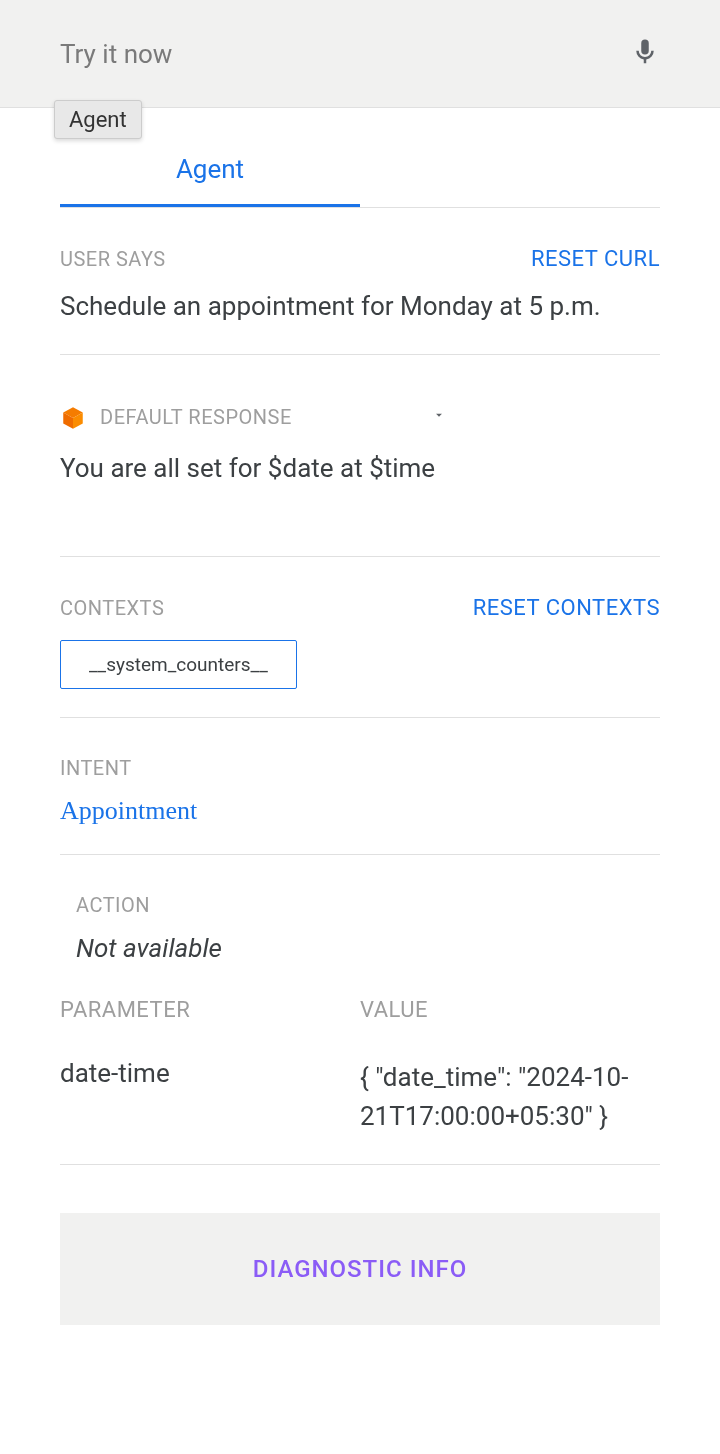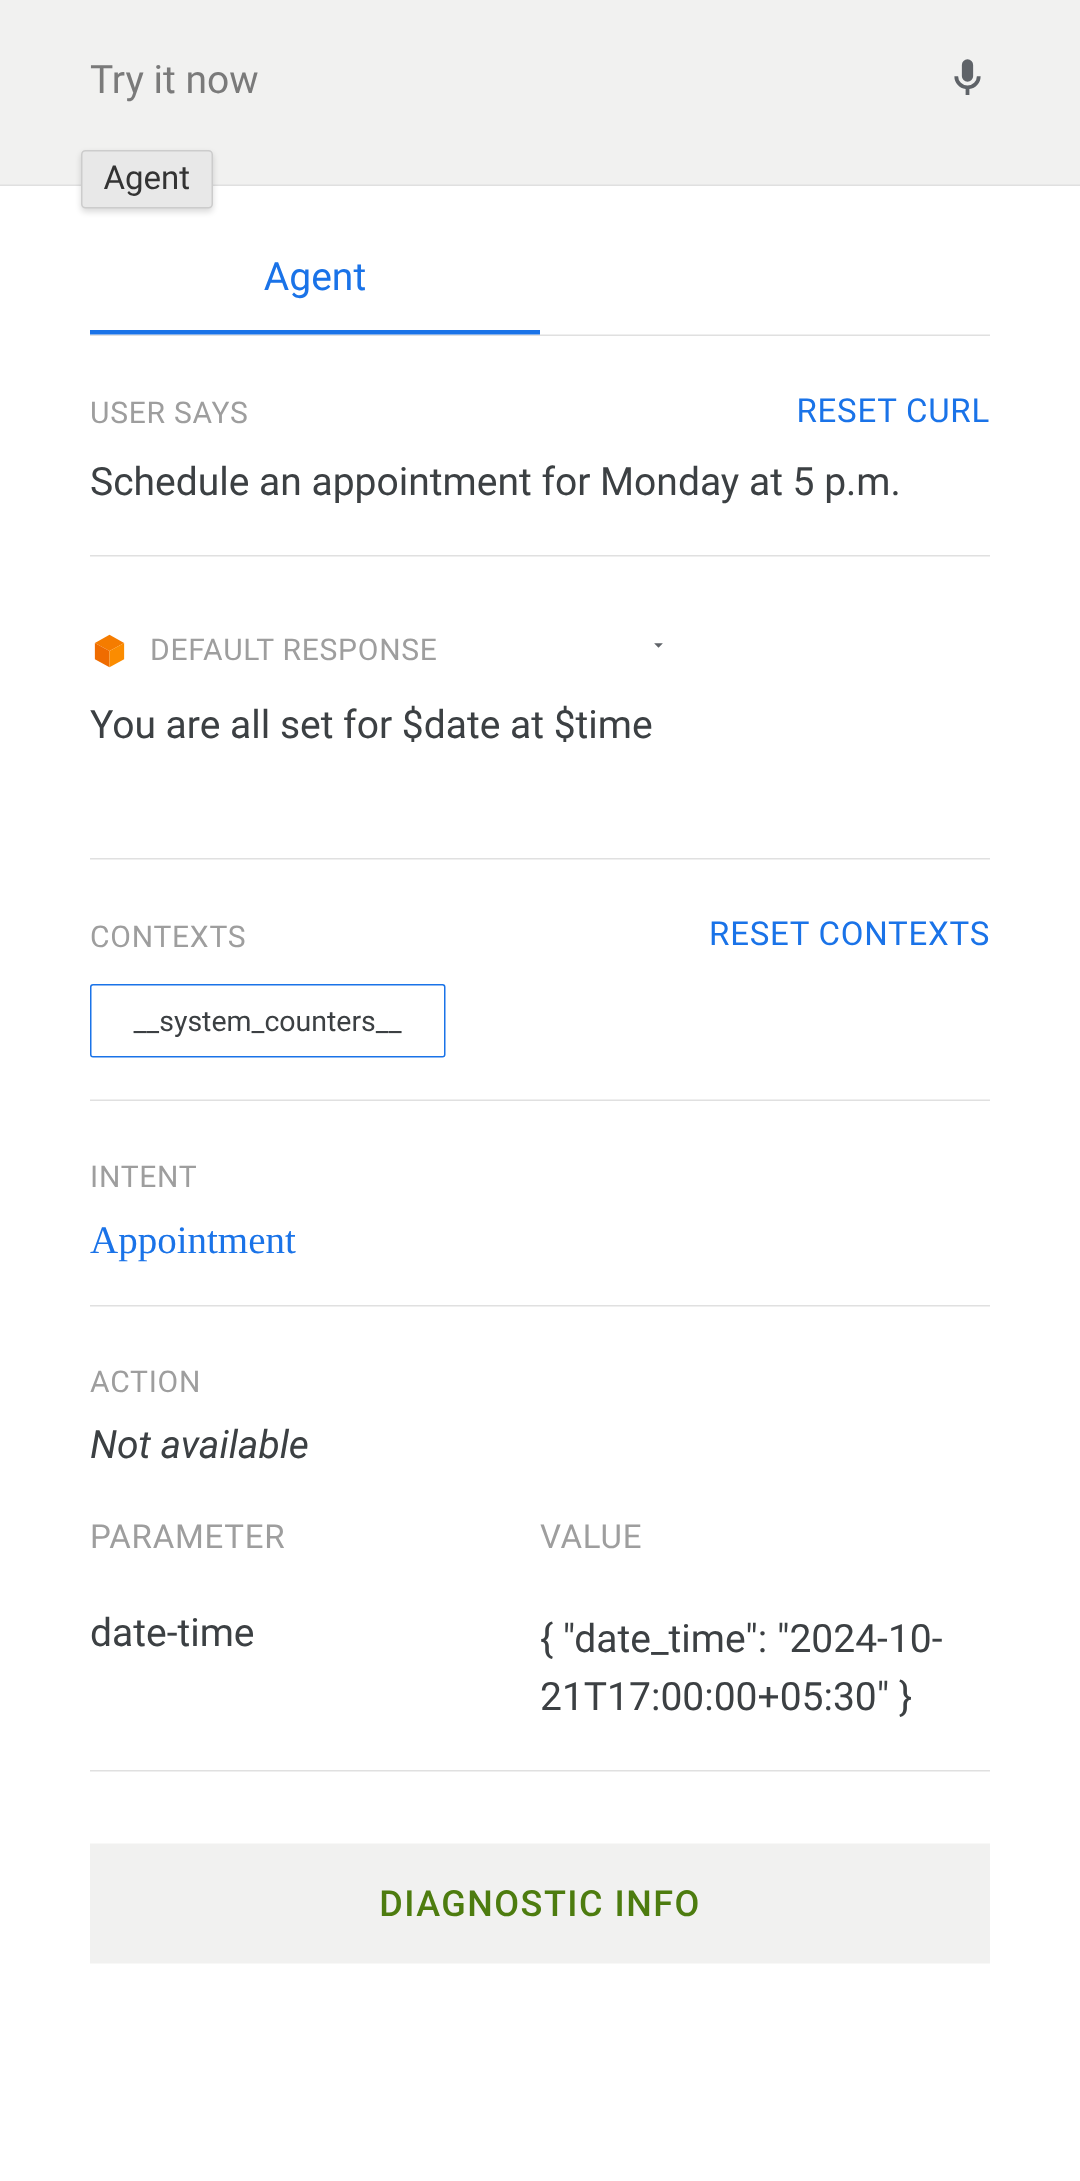--- a/index.html
+++ b/index.html
@@ -2,21 +2,21 @@
 <html><head>
 <meta charset="utf-8">
 <style>
   * { box-sizing: border-box; margin: 0; padding: 0; }
   html, body { width: 720px; height: 1454px; font-family: -apple-system, BlinkMacSystemFont, "Segoe UI", Roboto, "Helvetica Neue", Arial, sans-serif; background: #fff; color: #202124; }
   .header {
     background: #f1f1f0;
     padding: 32px 60px 0 60px;
     border-bottom: 1px solid #e0e0e0;
     position: relative;
-    height: 124px;
+    height: 108px;
   }
   .try-row { display: flex; align-items: center; justify-content: space-between; }
   .try-placeholder {
     font-size: 26px;
     color: #7a7a7a;
   }
   .mic-icon { color: #5f6368; }
   .agent-chip {
     display: inline-block;
     background: #e8e8e8;
@@ -67,25 +67,25 @@
   .italic { font-style: italic; font-size: 26px; color: #3c4043; }
   .param-row { display: flex; margin-top: 34px; }
   .param-col { width: 50%; }
   .param-header { font-size: 22px; color: #9e9e9e; letter-spacing: 0.5px; margin-bottom: 36px; }
   .param-name { font-size: 26px; color: #3c4043; }
   .param-value { font-size: 26px; color: #3c4043; line-height: 1.5; word-break: break-word; }
   .diagnostic-btn {
     margin-top: 48px;
     background: #f1f1f0;
     text-align: center;
-    padding: 26px 0;
+    padding: 42px 0;
     font-size: 24px;
     letter-spacing: 1px;
     font-weight: 500;
-    color: #4d7c0f;
+    color: #8b5cf6;
     cursor: pointer;
   }
   .response-extra-space { height: 40px; }
 </style>
 </head>
 <body>
 
 <div class="header">
   <div class="try-row">
     <div class="try-placeholder">Try it now</div>
@@ -136,21 +136,21 @@
       <div class="link">RESET CONTEXTS</div>
     </div>
     <div class="context-chip">__system_counters__</div>
   </div>
 
   <div class="section">
     <div class="label" style="margin-bottom:16px;">INTENT</div>
     <div class="intent-link">Appointment</div>
   </div>
 
-  <div class="section noborder" style="padding-bottom:0;">
+  <div class="section noborder" style="padding-bottom:0;margin-left:16px;">
     <div class="label" style="margin-bottom:16px;">ACTION</div>
     <div class="italic">Not available</div>
   </div>
 
   <div class="section" style="padding-top:0;">
     <div class="param-row">
       <div class="param-col">
         <div class="param-header">PARAMETER</div>
         <div class="param-name" style="margin-top:20px;">date-time</div>
       </div>

